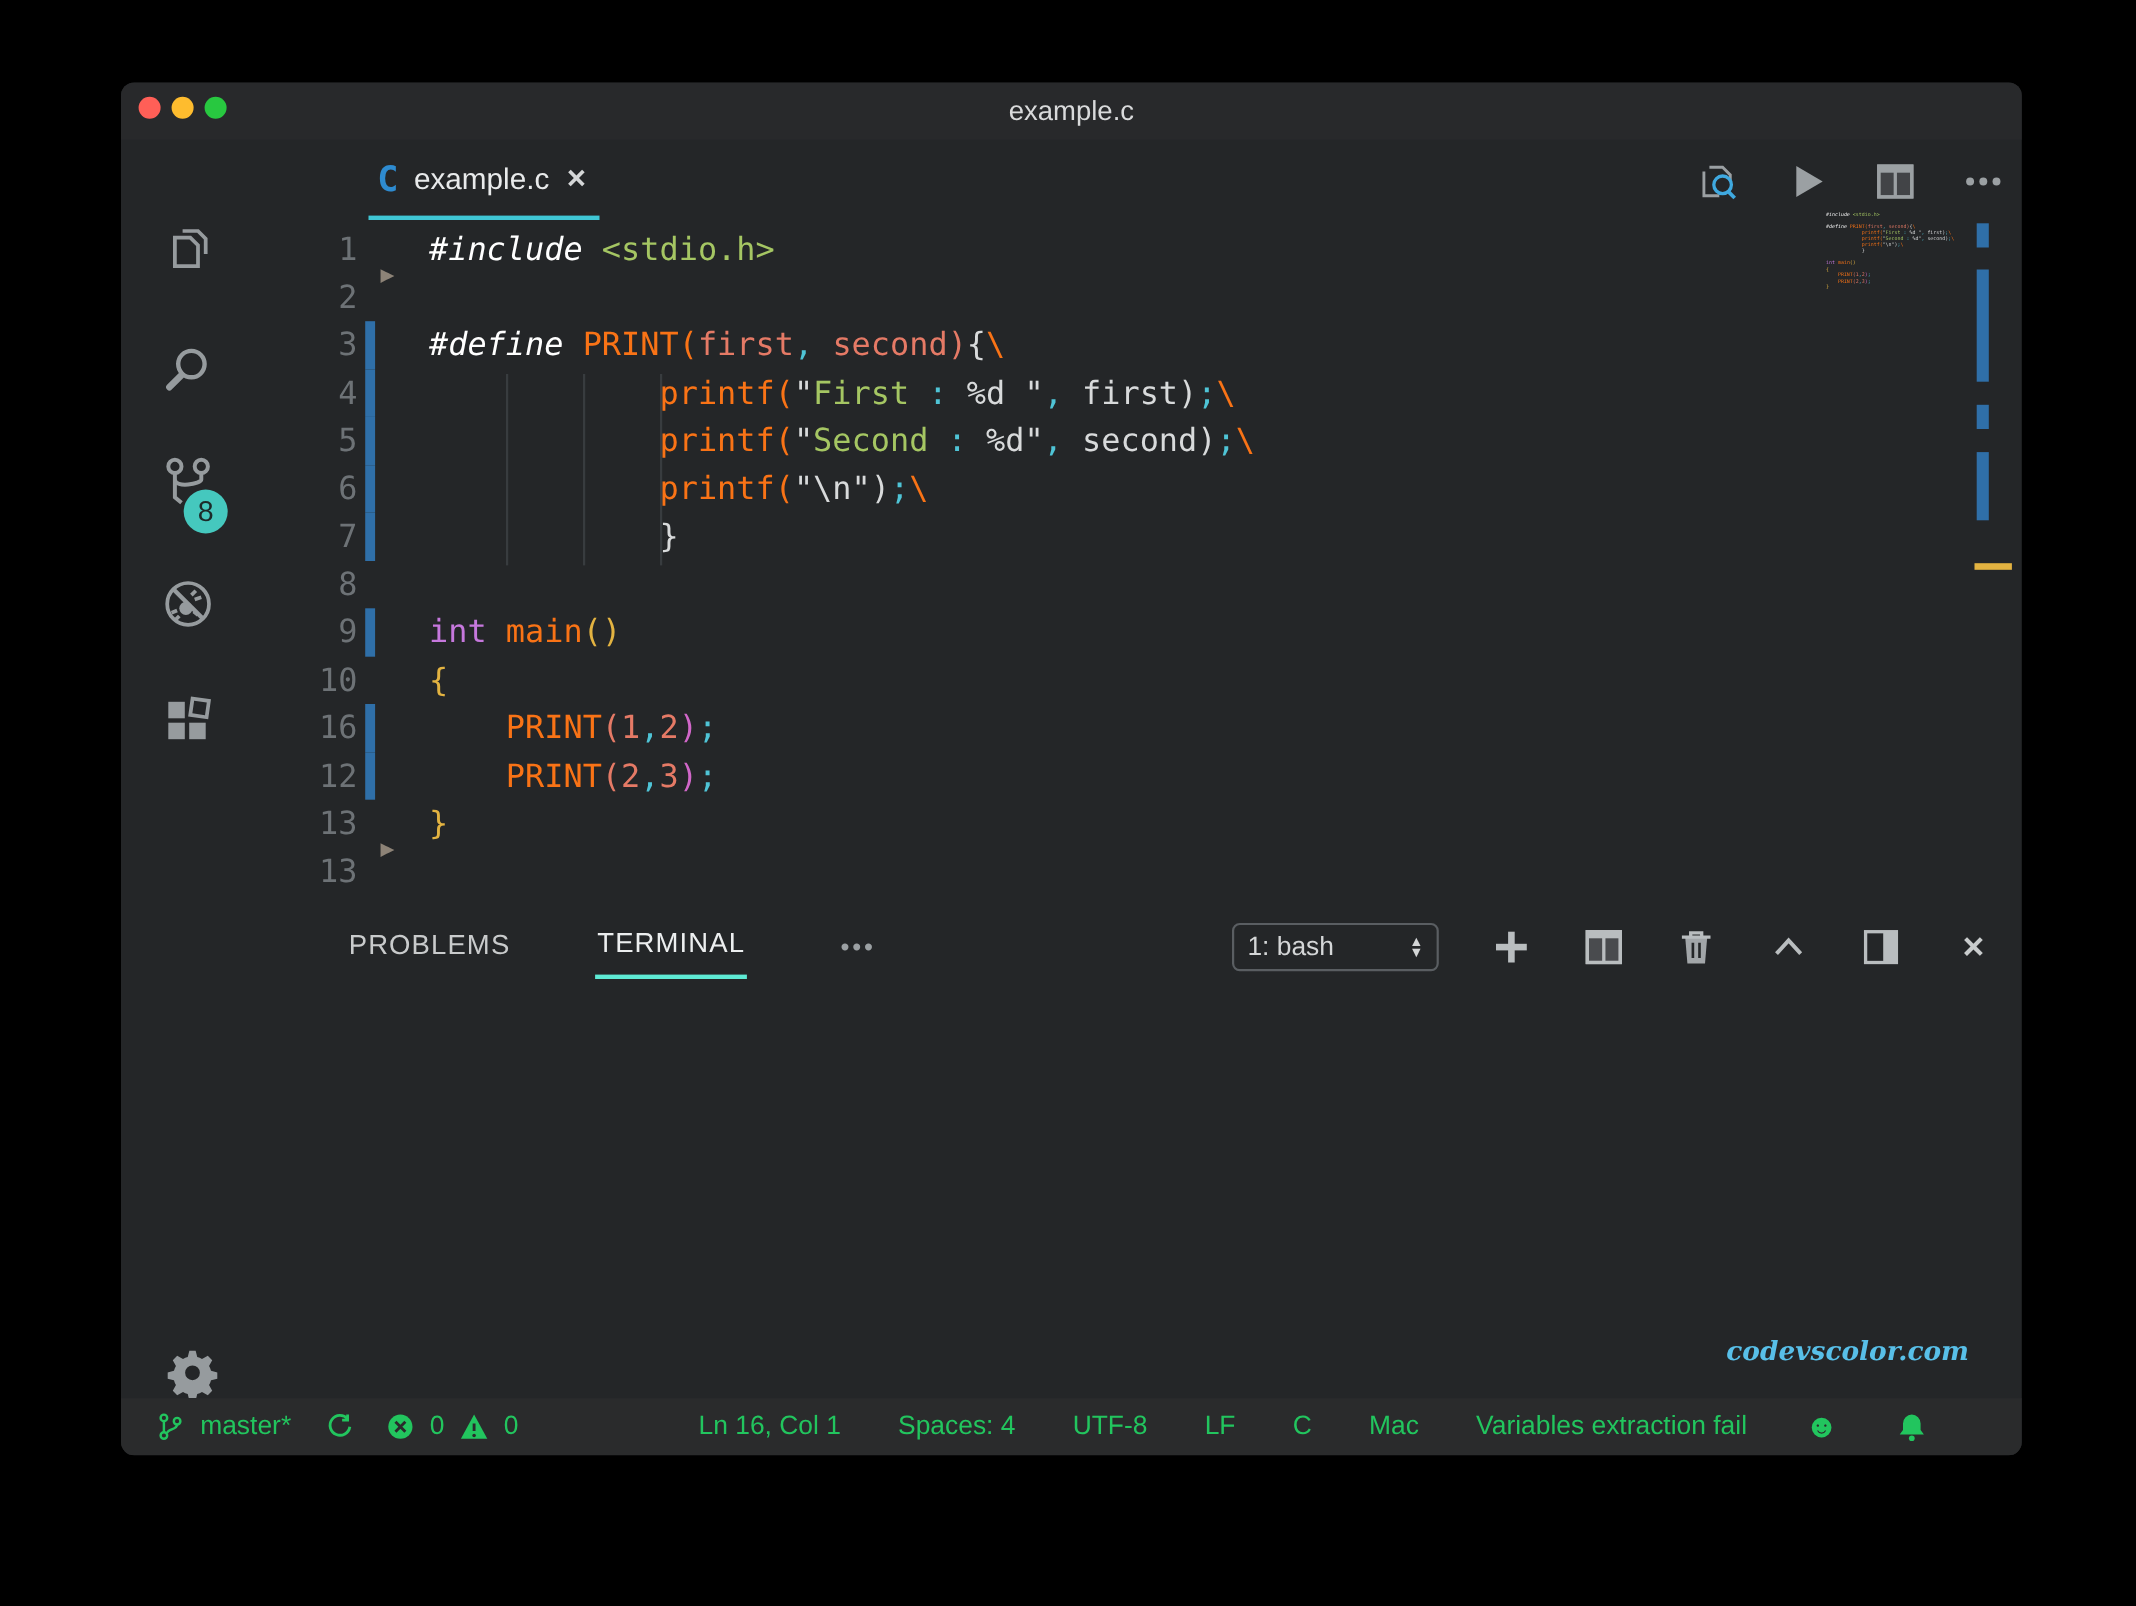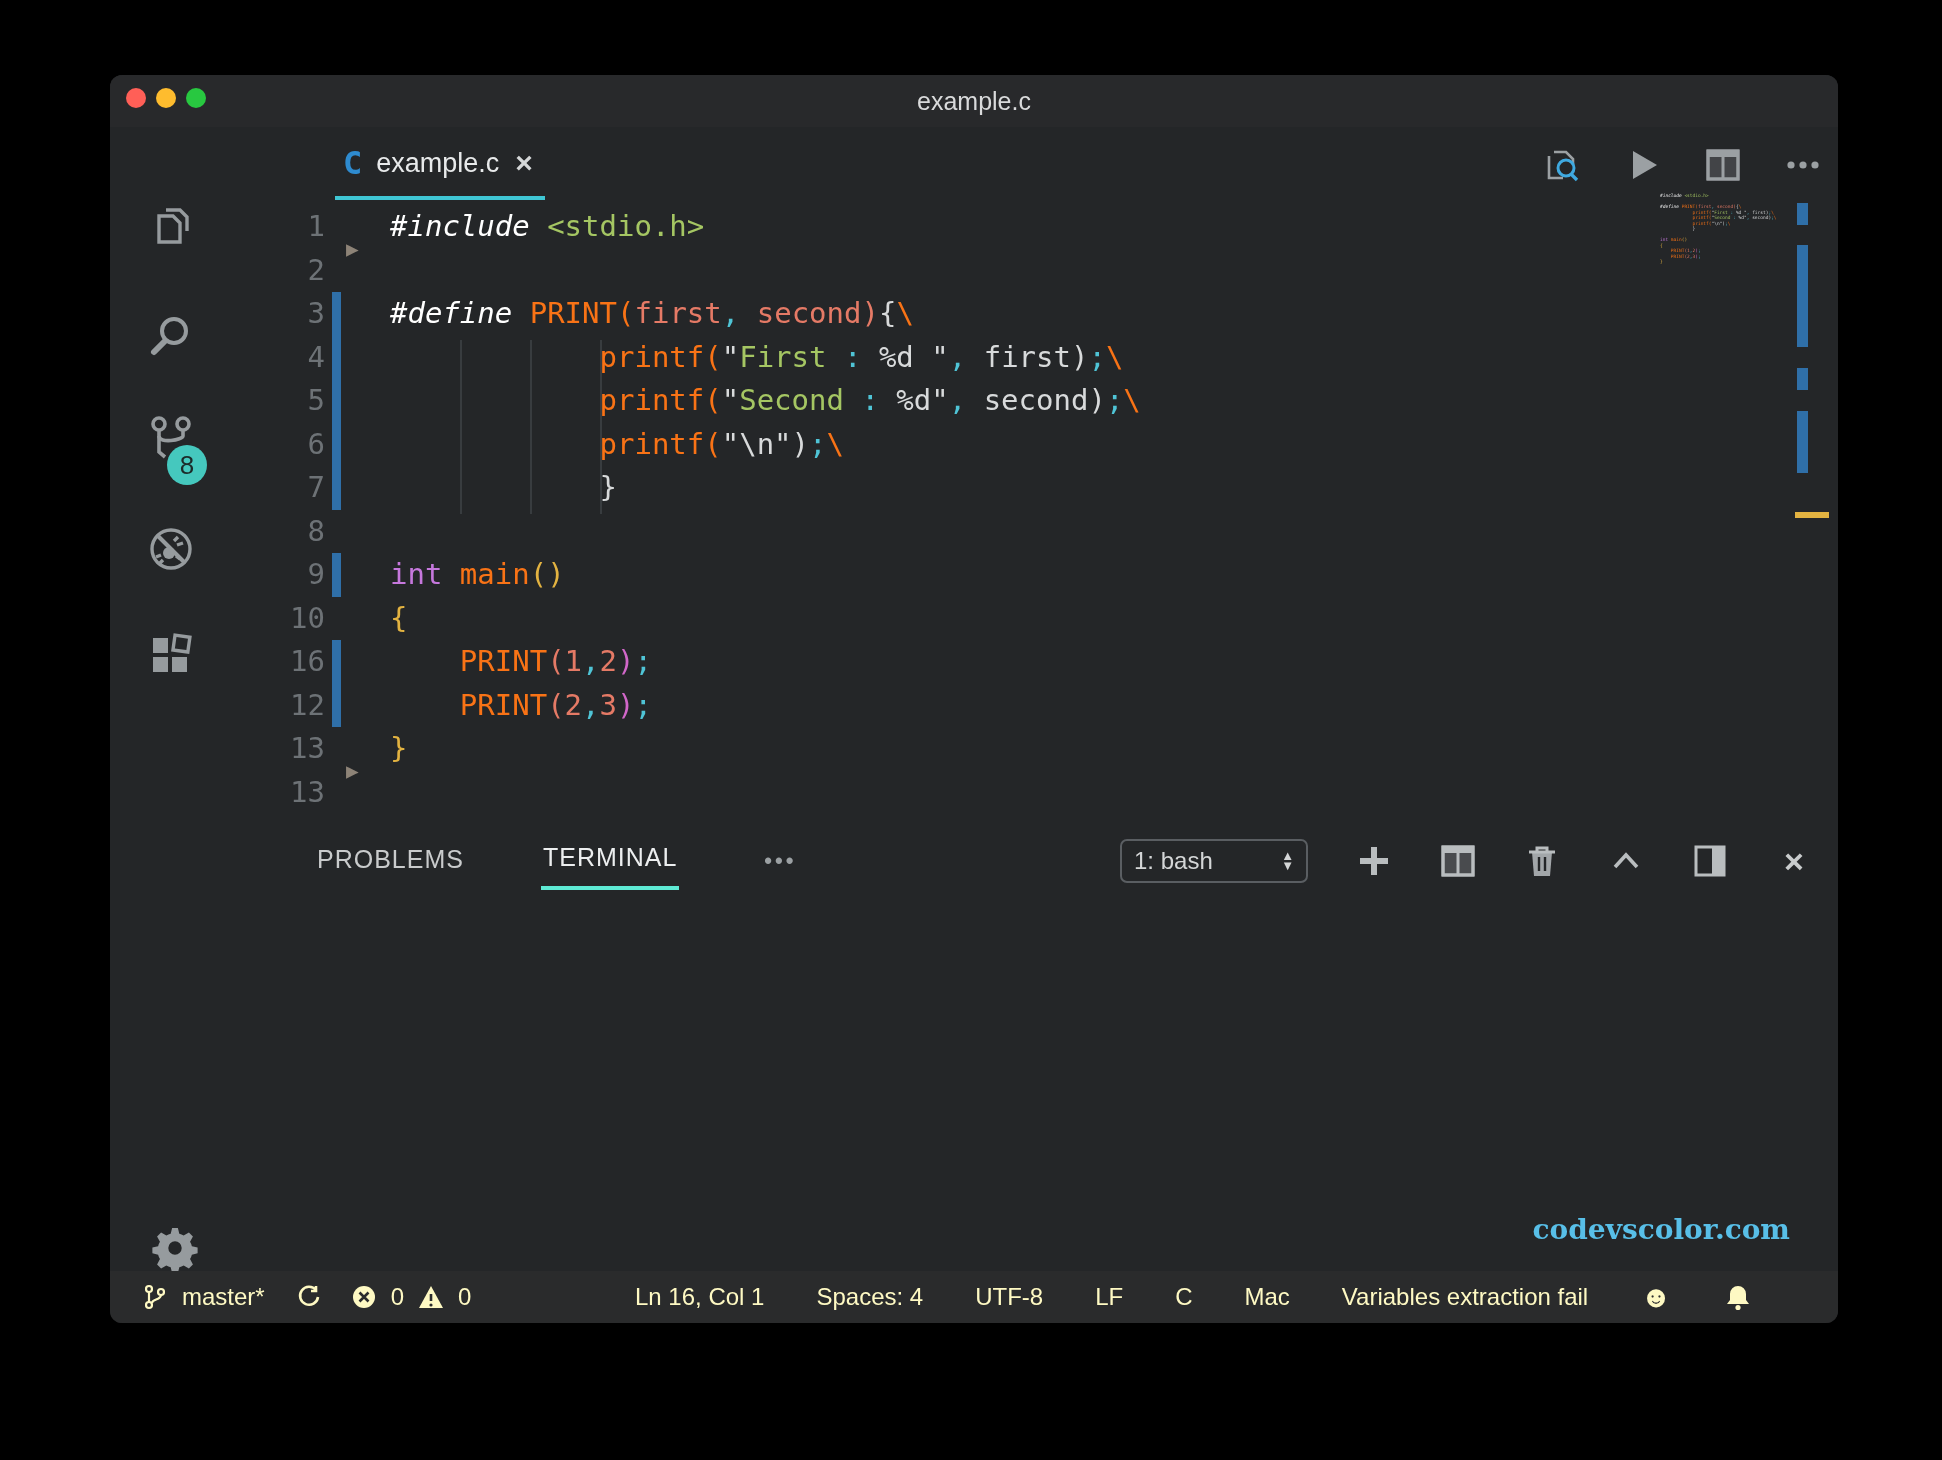--- a/index.html
+++ b/index.html
@@ -80,24 +80,24 @@
   .pic.close, .tclose { font-size:34px; color:#c9cccd; font-weight:bold; line-height:36px; text-align:center; }
 
   
   .terminal { position:absolute; left:120px; top:850px; right:0; height:290px;
               font-family:"DejaVu Sans Mono", monospace; font-size:24px; line-height:34px;
               color:#d3d5d6; padding-left:55px; white-space:pre; }
   .cursor { display:inline-block; width:15px; height:26px; border:2.5px solid #cfd1d2;
             vertical-align:-4px; margin-left:3px; }
 
   
-  .watermark { position:absolute; right:48px; top:1138px; color:#58bfe8; font-size:28px;
-               font-weight:bold; font-family:"DejaVu Serif", serif; }
+  .watermark { position:absolute; right:48px; top:1138px; color:#58bfe8; font-size:24px;
+               font-style:italic; font-weight:bold; font-family:"DejaVu Serif", serif; }
   .statusbar { position:absolute; left:0; bottom:0; width:100%; height:52px; background:#2a2b2c;
-               color:#fef9c3; font-size:24px; }
+               color:#22c55e; font-size:24px; }
   .sb-left { position:absolute; left:32px; top:0; height:52px; display:flex; align-items:center; gap:14px; }
   .sb-right { position:absolute; left:525px; top:0; height:52px; display:flex; align-items:center; gap:52px; }
   .sb-ic { width:26px; height:26px; }
   .sb-ic svg { width:100%; height:100%; display:block; }
   .sb-gap { margin-left:16px; }
 </style>
 </head>
 <body>
 
 <div class="window">

